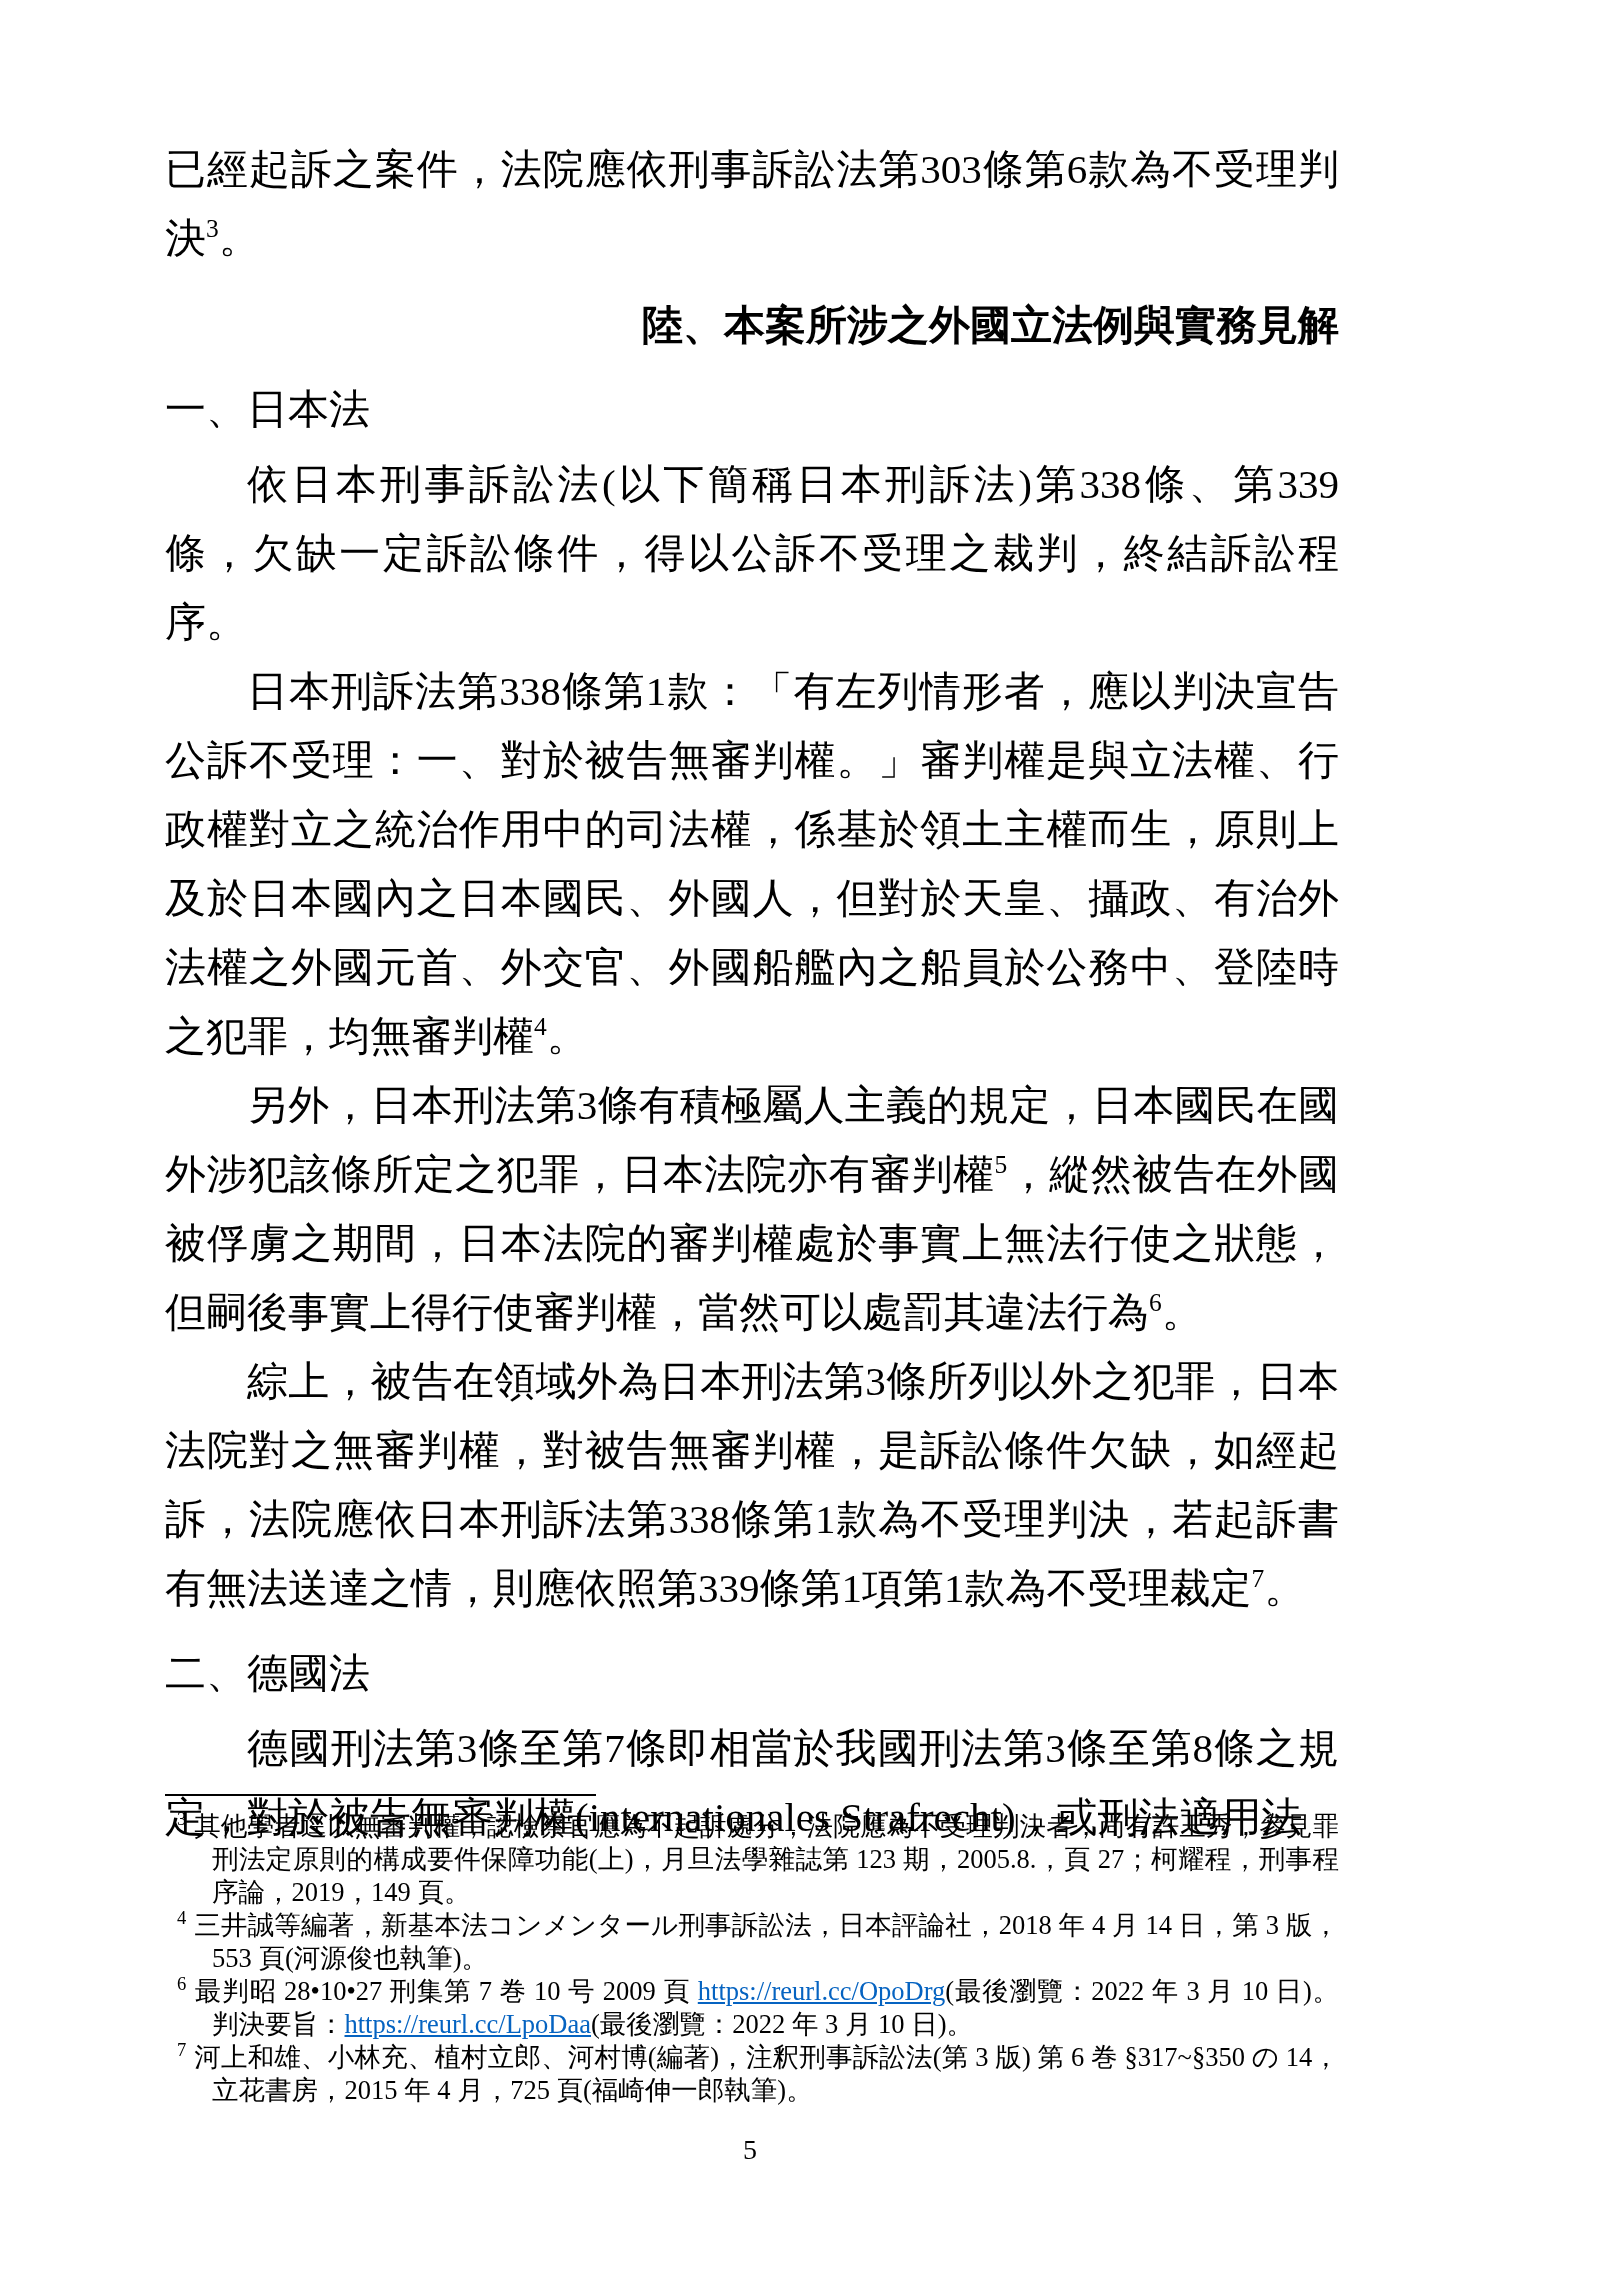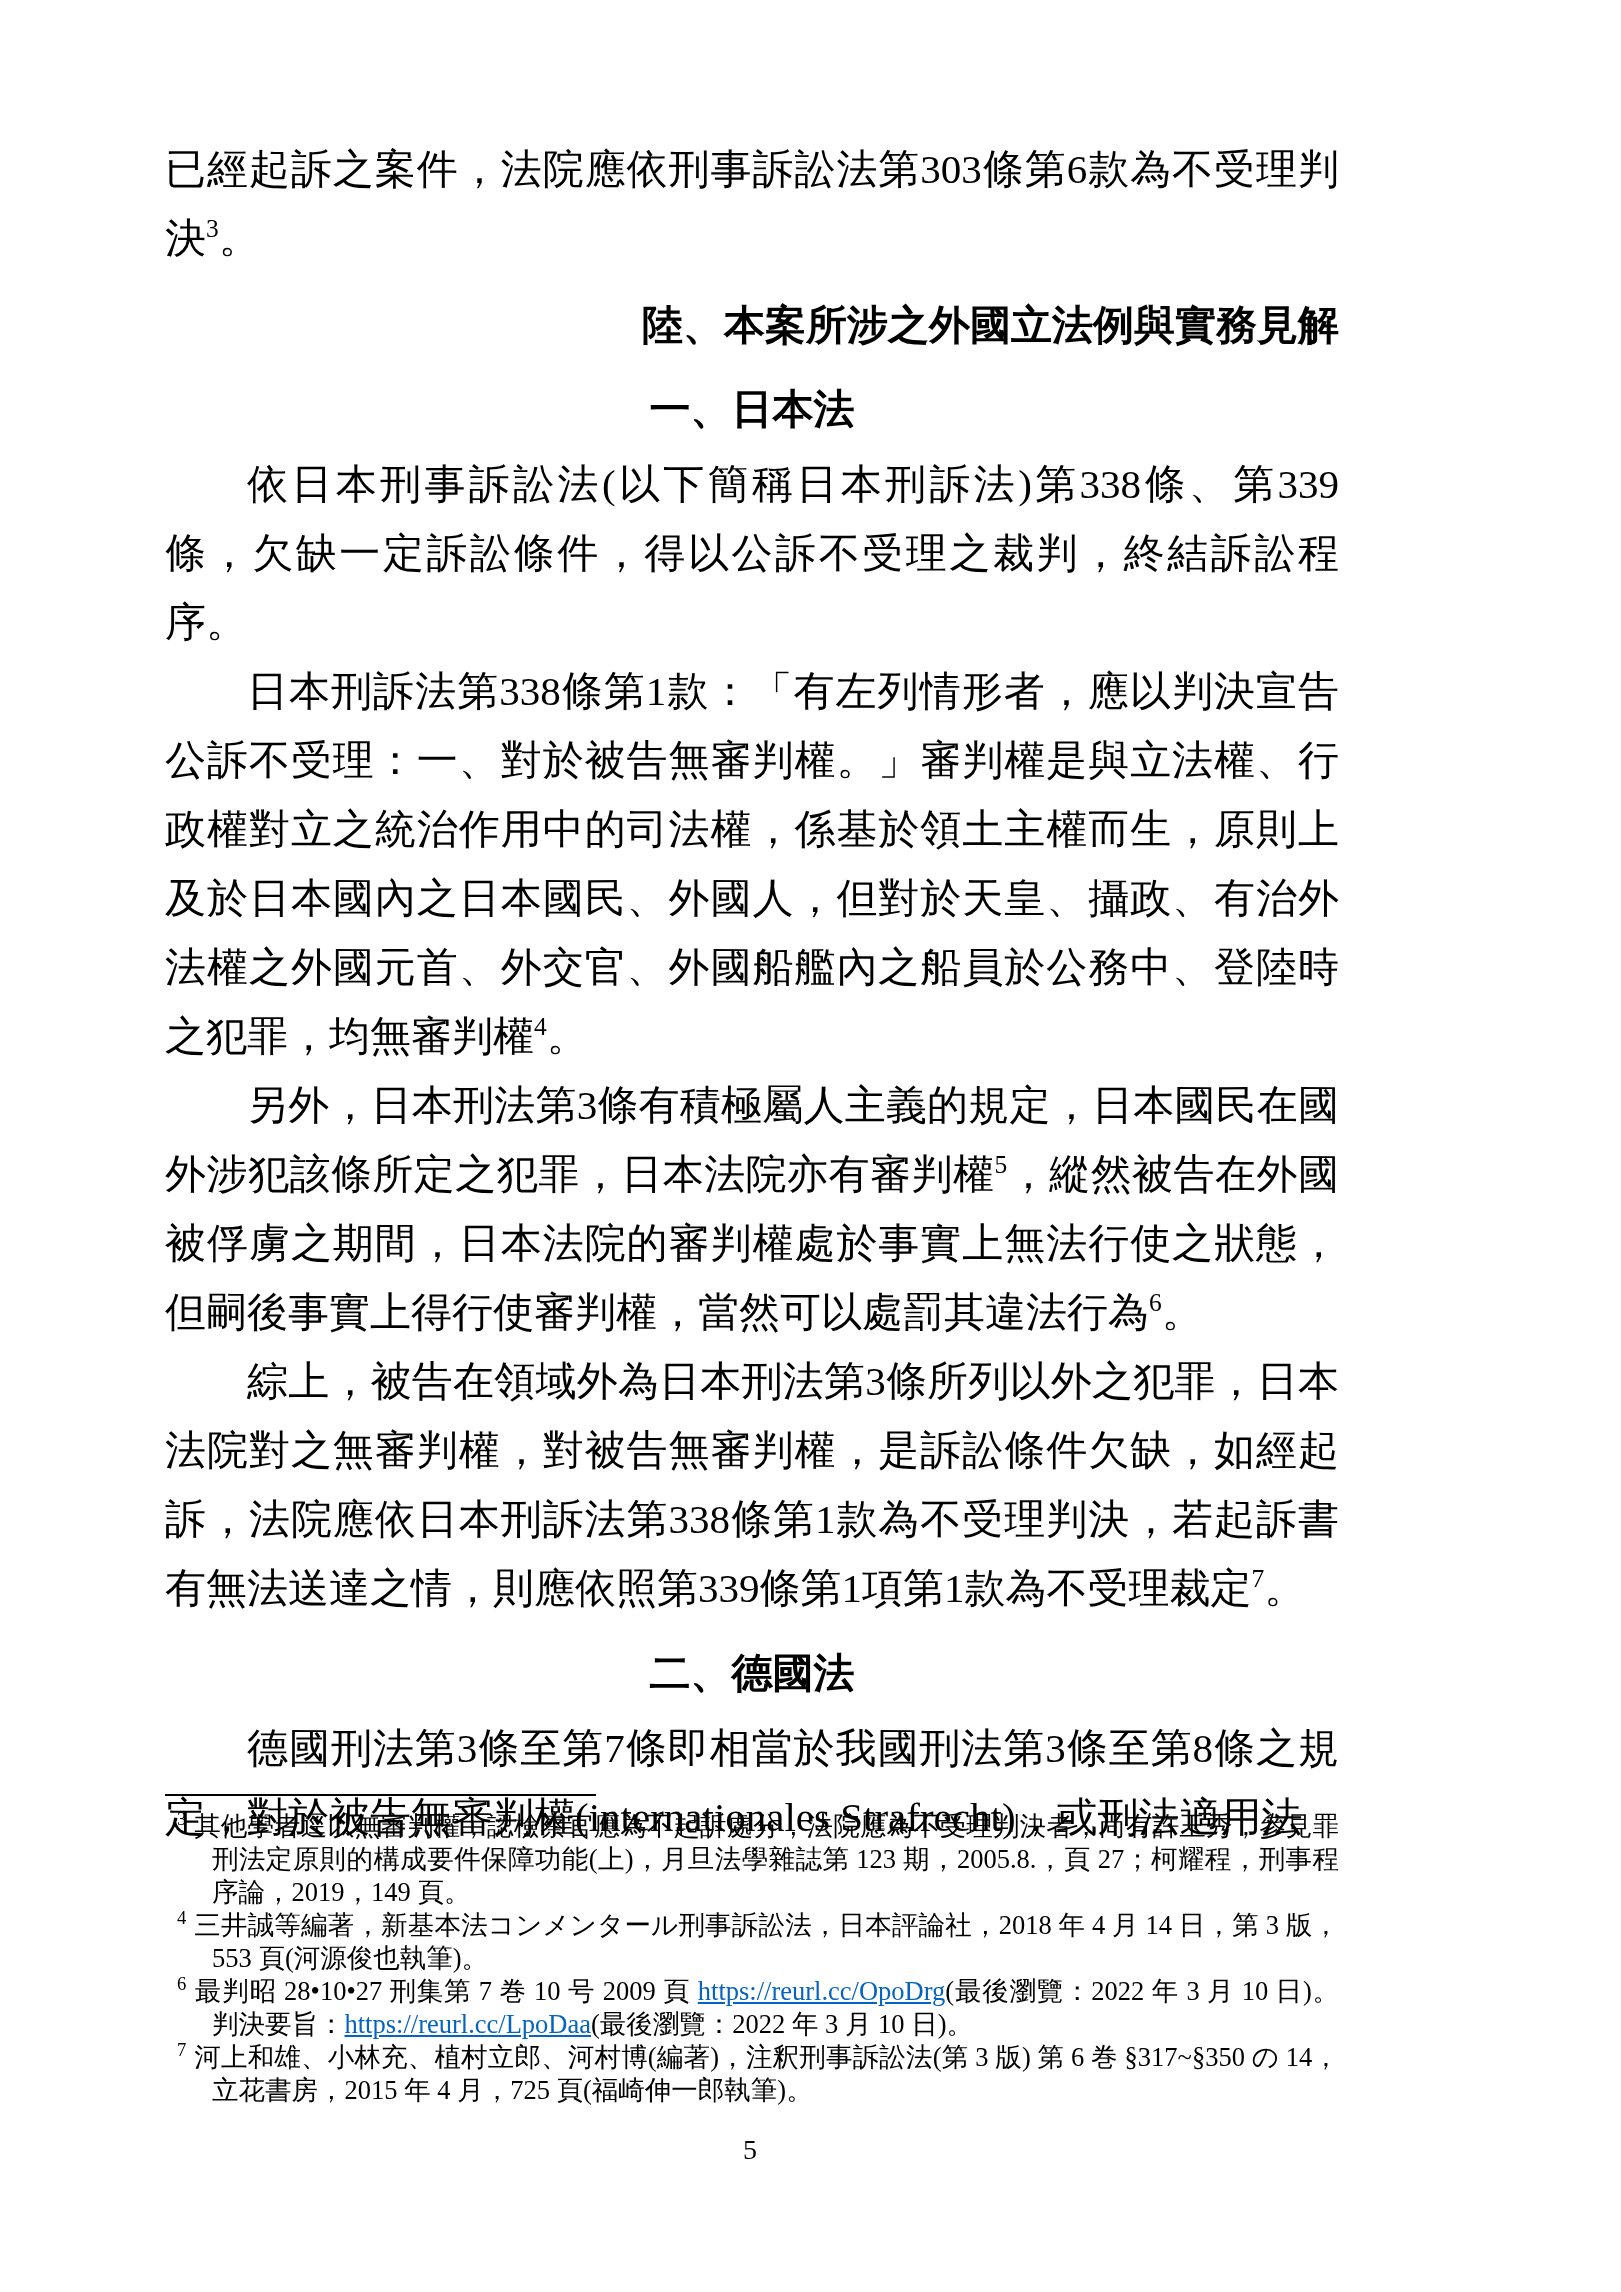--- a/index.html
+++ b/index.html
@@ -29,22 +29,22 @@
     color: #000000;
   }
   .para.indent { text-indent: 82px; }
 
   .para.heading {
     font-weight: bold;
     text-align: right;
     margin: 17.6px 0 13.7px 0;
   }
   .para.subheading {
-    font-weight: bold;
-    text-align: center;
+    font-weight: normal;
+    text-align: left;
     margin: 15.7px 0 5.9px 0;
   }
 
   sup.fn-ref {
     font-size: 25.5px;
     line-height: 0;
     vertical-align: super;
   }
 
   .footnote-area {

